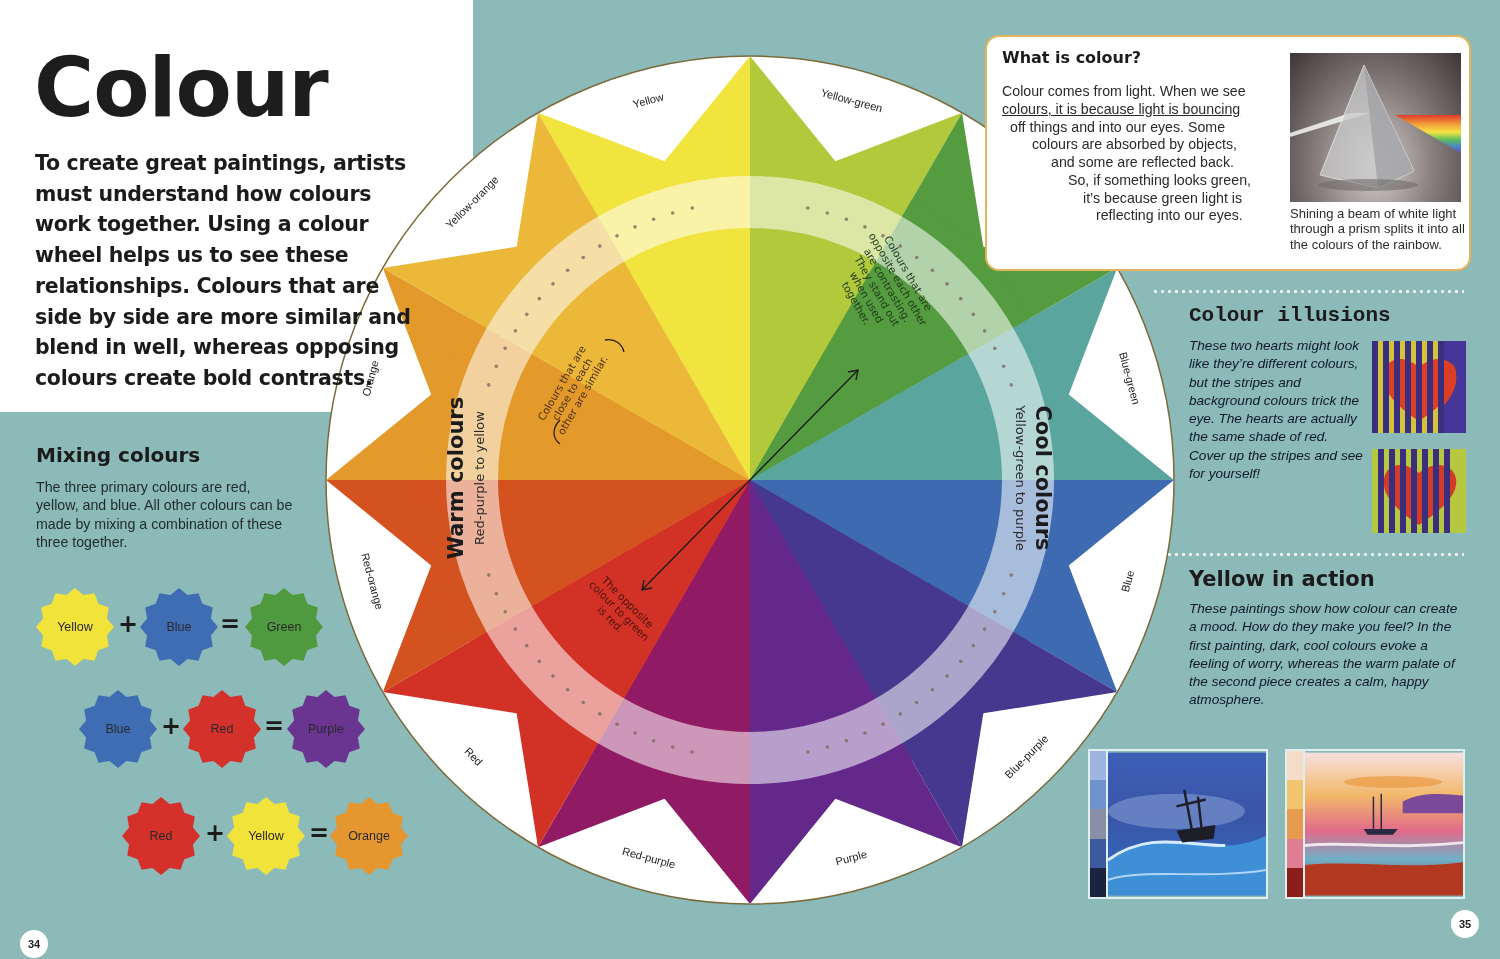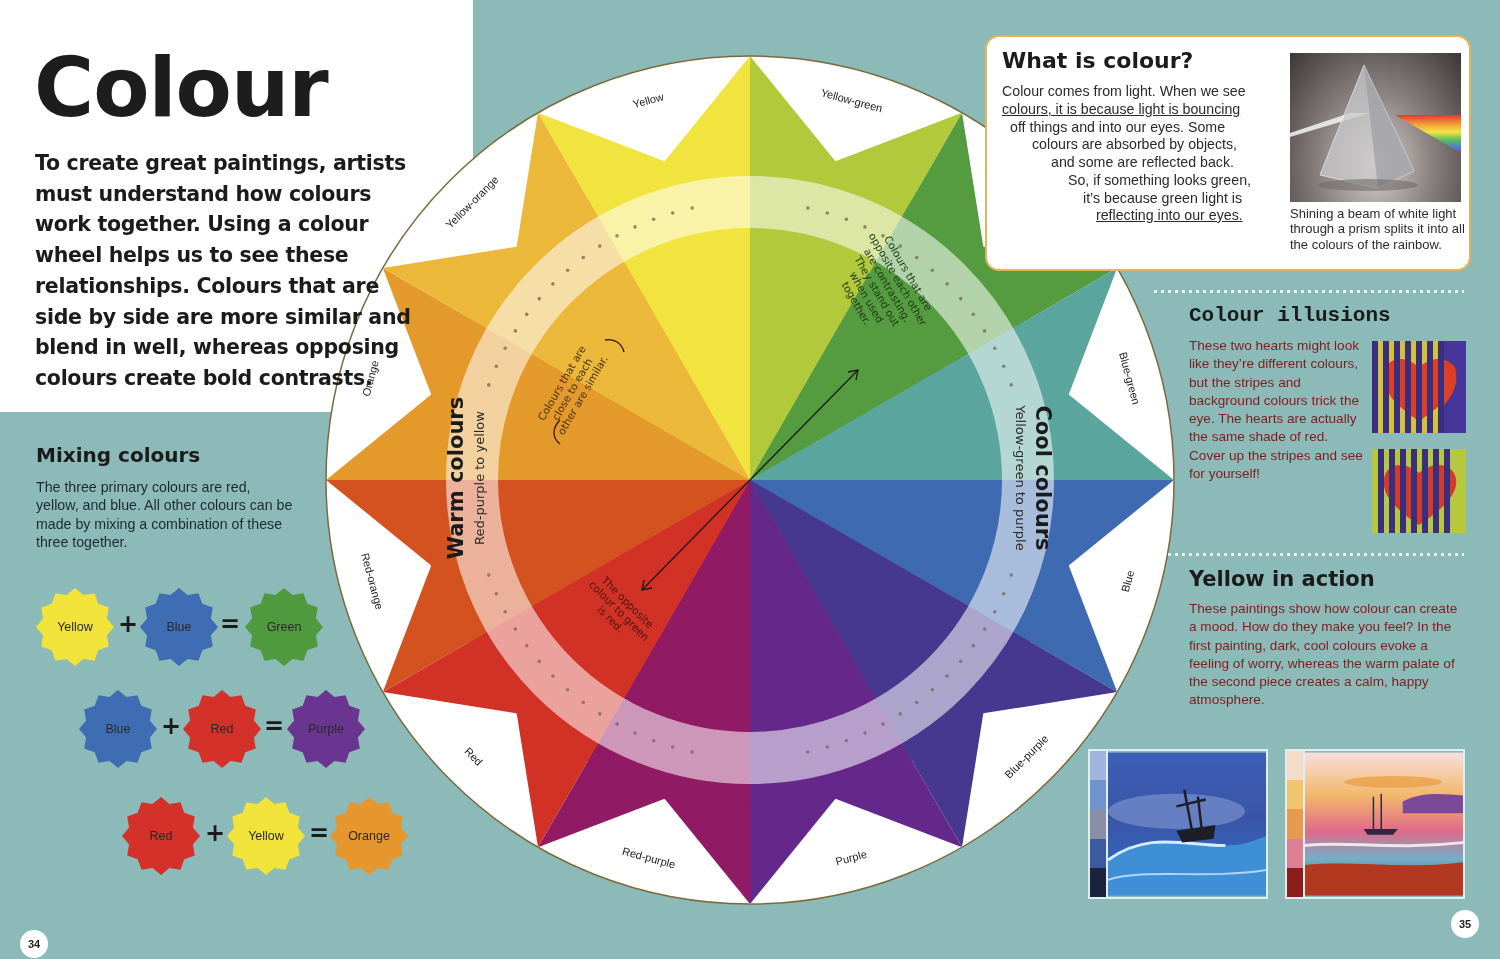--- a/index.html
+++ b/index.html
@@ -9,27 +9,27 @@
   .intro { position:absolute; left:35px; top:148px; width:380px; font-family:"DejaVu Sans", sans-serif; font-weight:bold; font-size:20.5px; line-height:30.7px; color:#1b1b1b; letter-spacing:-0.3px; }
   .mix-title { position:absolute; left:36px; top:443px; font-family:"DejaVu Sans", sans-serif; font-weight:bold; font-size:20px; margin:0; color:#1b1b1b; }
   .mix-body { position:absolute; left:36px; top:478px; width:260px; font-size:14.2px; line-height:18.3px; color:#1f2a2a; }
   .badge { position:absolute; width:78px; height:78px; }
   .badge svg { position:absolute; left:0; top:0; }
   .badge span { position:absolute; left:0; top:0; width:78px; height:78px; display:flex; align-items:center; justify-content:center; font-size:12.5px; color:#2a2a2a; }
   .op { position:absolute; font-family:"DejaVu Sans", sans-serif; font-weight:bold; font-size:24px; color:#1b1b1b; }
   .pagenum { position:absolute; width:28px; height:28px; border-radius:50%; background:#fff; display:flex; align-items:center; justify-content:center; font-size:11px; font-weight:bold; color:#222; }
   .wheel { position:absolute; left:0; top:0; width:1500px; height:959px; }
   .what-box { position:absolute; left:985px; top:35px; width:486px; height:236px; background:#fff; border:2.5px solid #e4b45a; border-radius:14px; box-sizing:border-box; }
-  .what-title { position:absolute; left:1002px; top:48px; font-family:"DejaVu Sans", sans-serif; font-weight:bold; font-size:22px; margin:0; color:#1b1b1b; }
+  .what-title { position:absolute; left:1002px; top:48px; font-family:"DejaVu Sans", sans-serif; font-weight:bold; font-size:16px; margin:0; color:#1b1b1b; }
   .what-line { position:absolute; font-size:14.2px; color:#2a2a2a; white-space:nowrap; }
   .prism { position:absolute; left:1290px; top:53px; width:171px; height:149px; background:radial-gradient(ellipse at 50% 75%, #d8d2cf 0%, #8c8482 45%, #3c3636 100%); overflow:hidden; }
   .prism-caption { position:absolute; left:1290px; top:206px; width:175px; font-size:13px; line-height:15.3px; color:#2b2b2b; }
   .dots { position:absolute; left:1152px; width:312px; height:3px; background-image:radial-gradient(circle, #ffffff 1.3px, transparent 1.6px); background-size:7px 3px; }
   .sec-title { position:absolute; left:1189px; font-family:"DejaVu Sans", sans-serif; font-weight:bold; font-size:21px; margin:0; color:#1b1b1b; }
-  .sec-body { position:absolute; left:1189px; font-size:13.6px; line-height:18.3px; color:#7f1d1d; }
+  .sec-body { position:absolute; left:1189px; font-size:13.6px; line-height:18.3px; color:#0f172a;font-style:italic; }
   .illusion { position:absolute; width:94px; }
   .painting { position:absolute; border:2px solid #dfeeee; box-sizing:border-box; overflow:hidden; display:flex; }
   .swatch-col { width:16px; display:flex; flex-direction:column; border-right:2px solid #dfeeee; }
   .swatch-col div { flex:1; }
   .wheel-label { font-size:11px; fill:#1b1b1b; font-family:"Liberation Sans", sans-serif; }
 </style>
 </head>
 <body>
 
 <div class="page-left-white"></div>
@@ -243,21 +243,21 @@
 
 <div class="what-box"></div>
 <h2 class="what-title">What is colour?</h2>
 <div class="what-line" style="left:1002px;top:83px;">Colour comes from light. When we see</div>
 <div class="what-line" style="left:1002px;top:101px;text-decoration:underline;">colours, it is because light is bouncing</div>
 <div class="what-line" style="left:1010px;top:119px;">off things and into our eyes. Some</div>
 <div class="what-line" style="left:1032px;top:136px;">colours are absorbed by objects,</div>
 <div class="what-line" style="left:1051px;top:154px;">and some are reflected back.</div>
 <div class="what-line" style="left:1068px;top:172px;">So, if something looks green,</div>
 <div class="what-line" style="left:1083px;top:190px;">it’s because green light is</div>
-<div class="what-line" style="left:1096px;top:207px;text-decoration:underline;">reflecting into our eyes.</div>
+<div class="what-line" style="left:1096px;top:207px;">reflecting into our eyes.</div>
 
 <div class="prism">
   <svg width="171" height="149" viewBox="0 0 171 149">
     <polygon points="0,80 60,60 80,60 0,84" fill="#f4f4f4" opacity="0.85"></polygon>
     <polygon points="105,62 171,62 171,100" fill="url(#rb)"></polygon>
     <defs>
       <linearGradient id="rb" x1="0" y1="0" x2="0" y2="1">
         <stop offset="0" stop-color="#e23a2a"></stop>
           <stop offset="0.25" stop-color="#f2a23a"></stop>
         <stop offset="0.45" stop-color="#f4e443"></stop>

